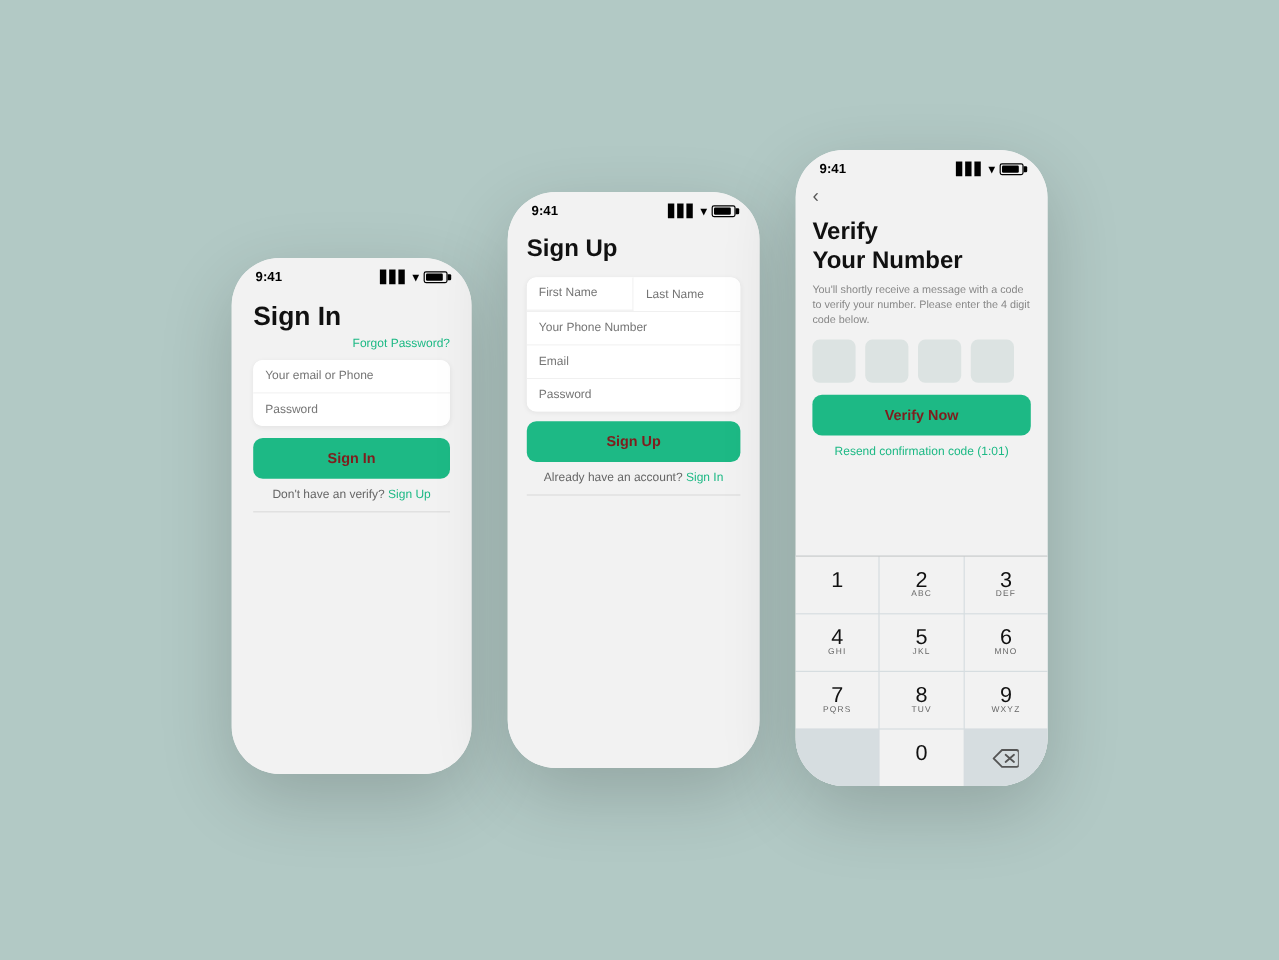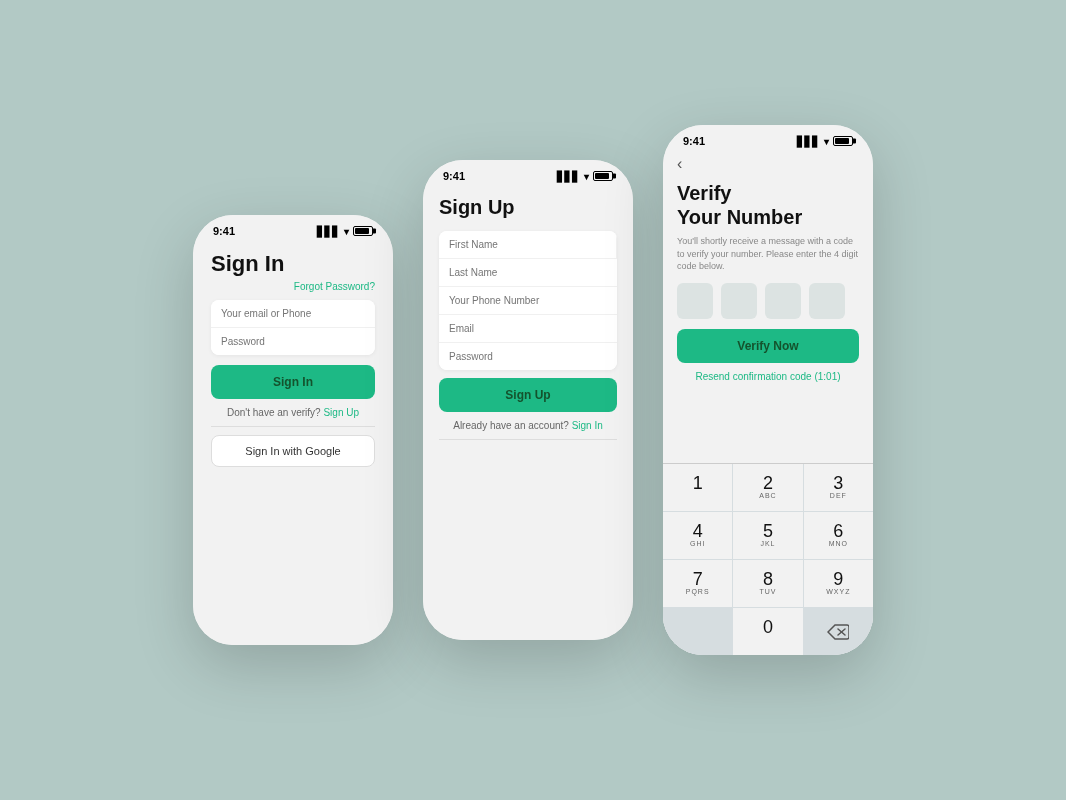--- a/index.html
+++ b/index.html
@@ -135,21 +135,21 @@
       box-shadow: none;
       border-bottom: 1px solid #f0f0f0;
       padding-left: 10px;
     }
     .input-group .input-field:last-child {
       border-bottom: none;
     }
 
     .btn-primary {
       background: #1db985;
-      color: #14532d;
+      color: #7f1d1d;
       border: none;
       border-radius: 8px;
       padding: 10px;
       font-size: 12px;
       font-weight: 600;
       width: 100%;
       cursor: pointer;
       margin-bottom: 8px;
     }
 
@@ -205,21 +205,20 @@
     .input-group-signup {
       background: #fff;
       border-radius: 8px;
       margin-bottom: 8px;
       overflow: hidden;
       box-shadow: 0 1px 4px rgba(0,0,0,0.06);
     }
     .input-group-signup .row {
       display: flex;
       border-bottom: 1px solid #f0f0f0;
-      flex-direction: column;
     }
     .input-group-signup .row .input-field {
       border-right: 1px solid #f0f0f0;
       border-radius: 0;
       box-shadow: none;
       margin-bottom: 0;
     }
     .input-group-signup .row .input-field:last-child {
       border-right: none;
     }
@@ -363,21 +362,20 @@
 
       <button class="btn-primary">Sign In</button>
 
       <div class="account-text">
         <span>Don't have an verify?</span>
         <a href="#">Sign Up</a>
       </div>
 
       <hr class="divider-line">
 
-      <button class="btn-google">Sign In with Google</button>
     </div>
   </div>
 </div>
 
 <div class="phone phone-signup">
   <div class="phone-screen">
 
     <div class="status-bar">
       <span>9:41</span>
       <div class="status-icons">

